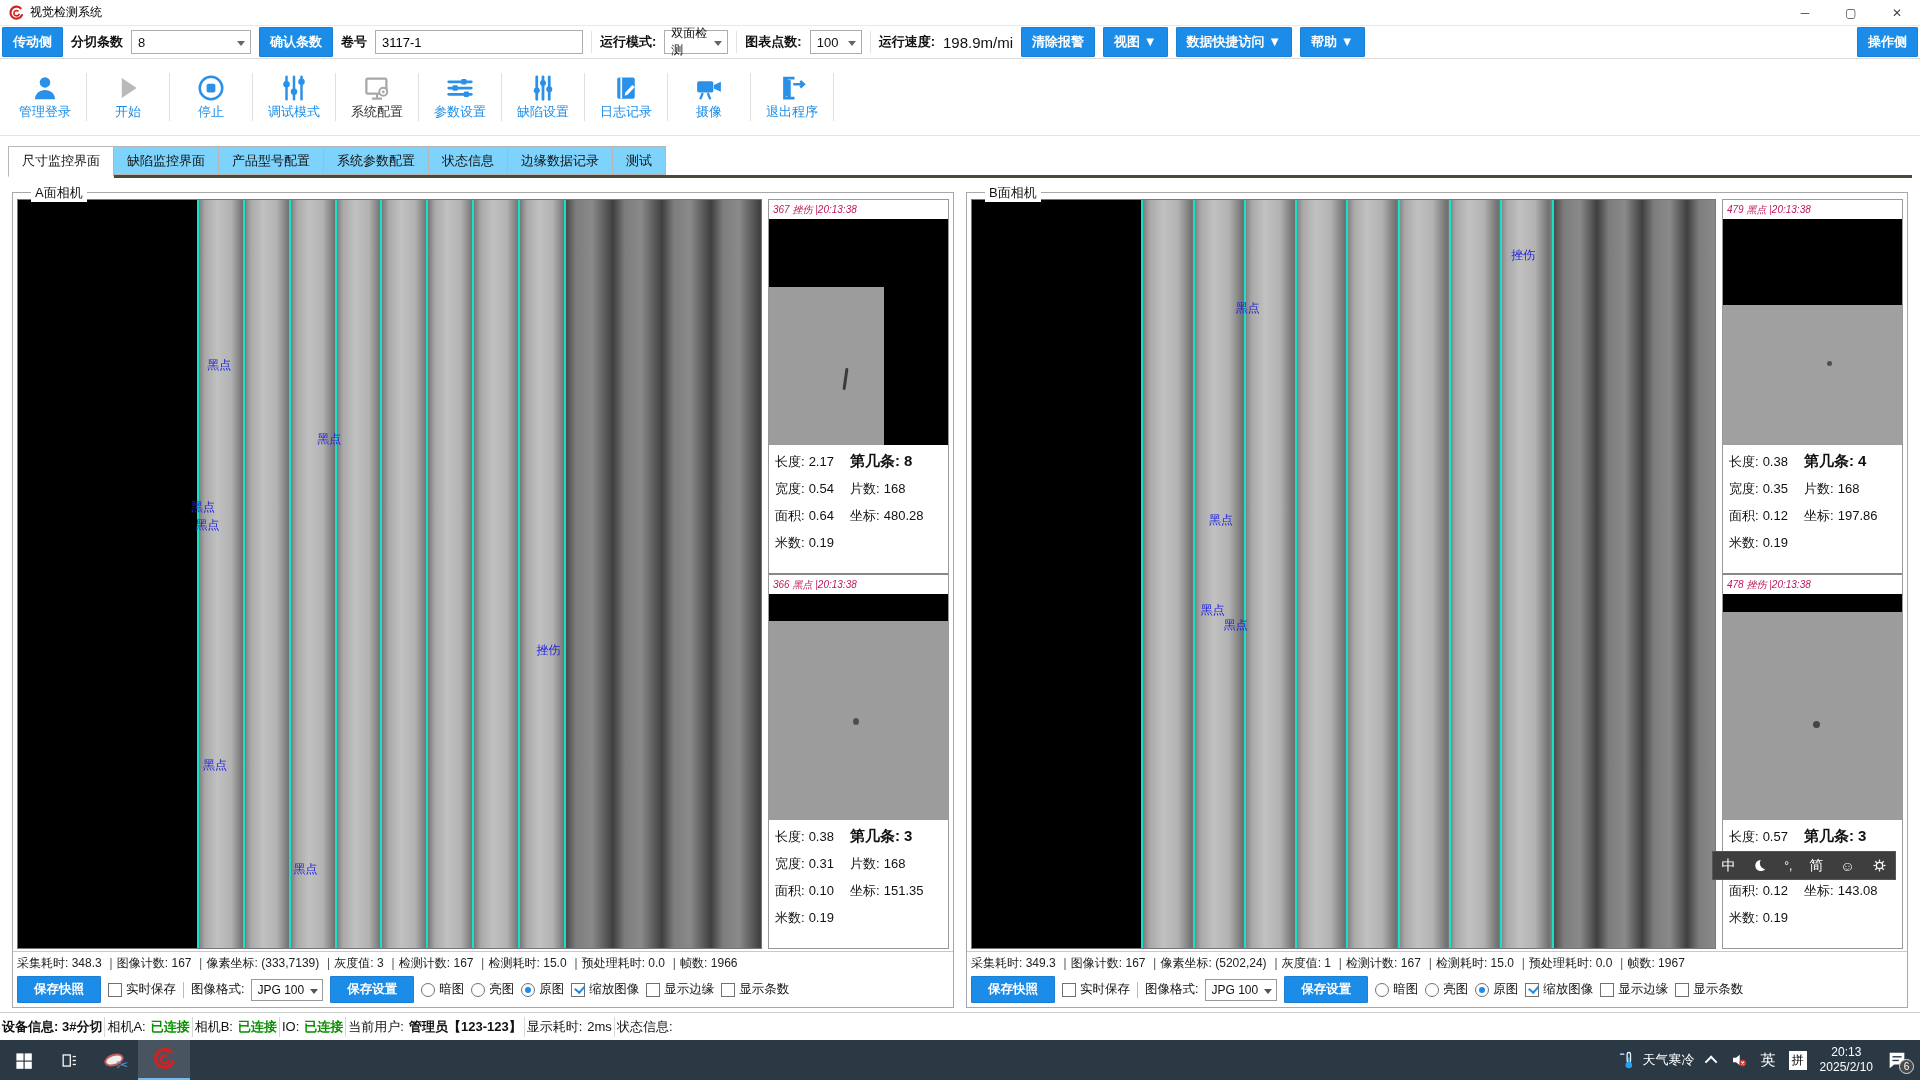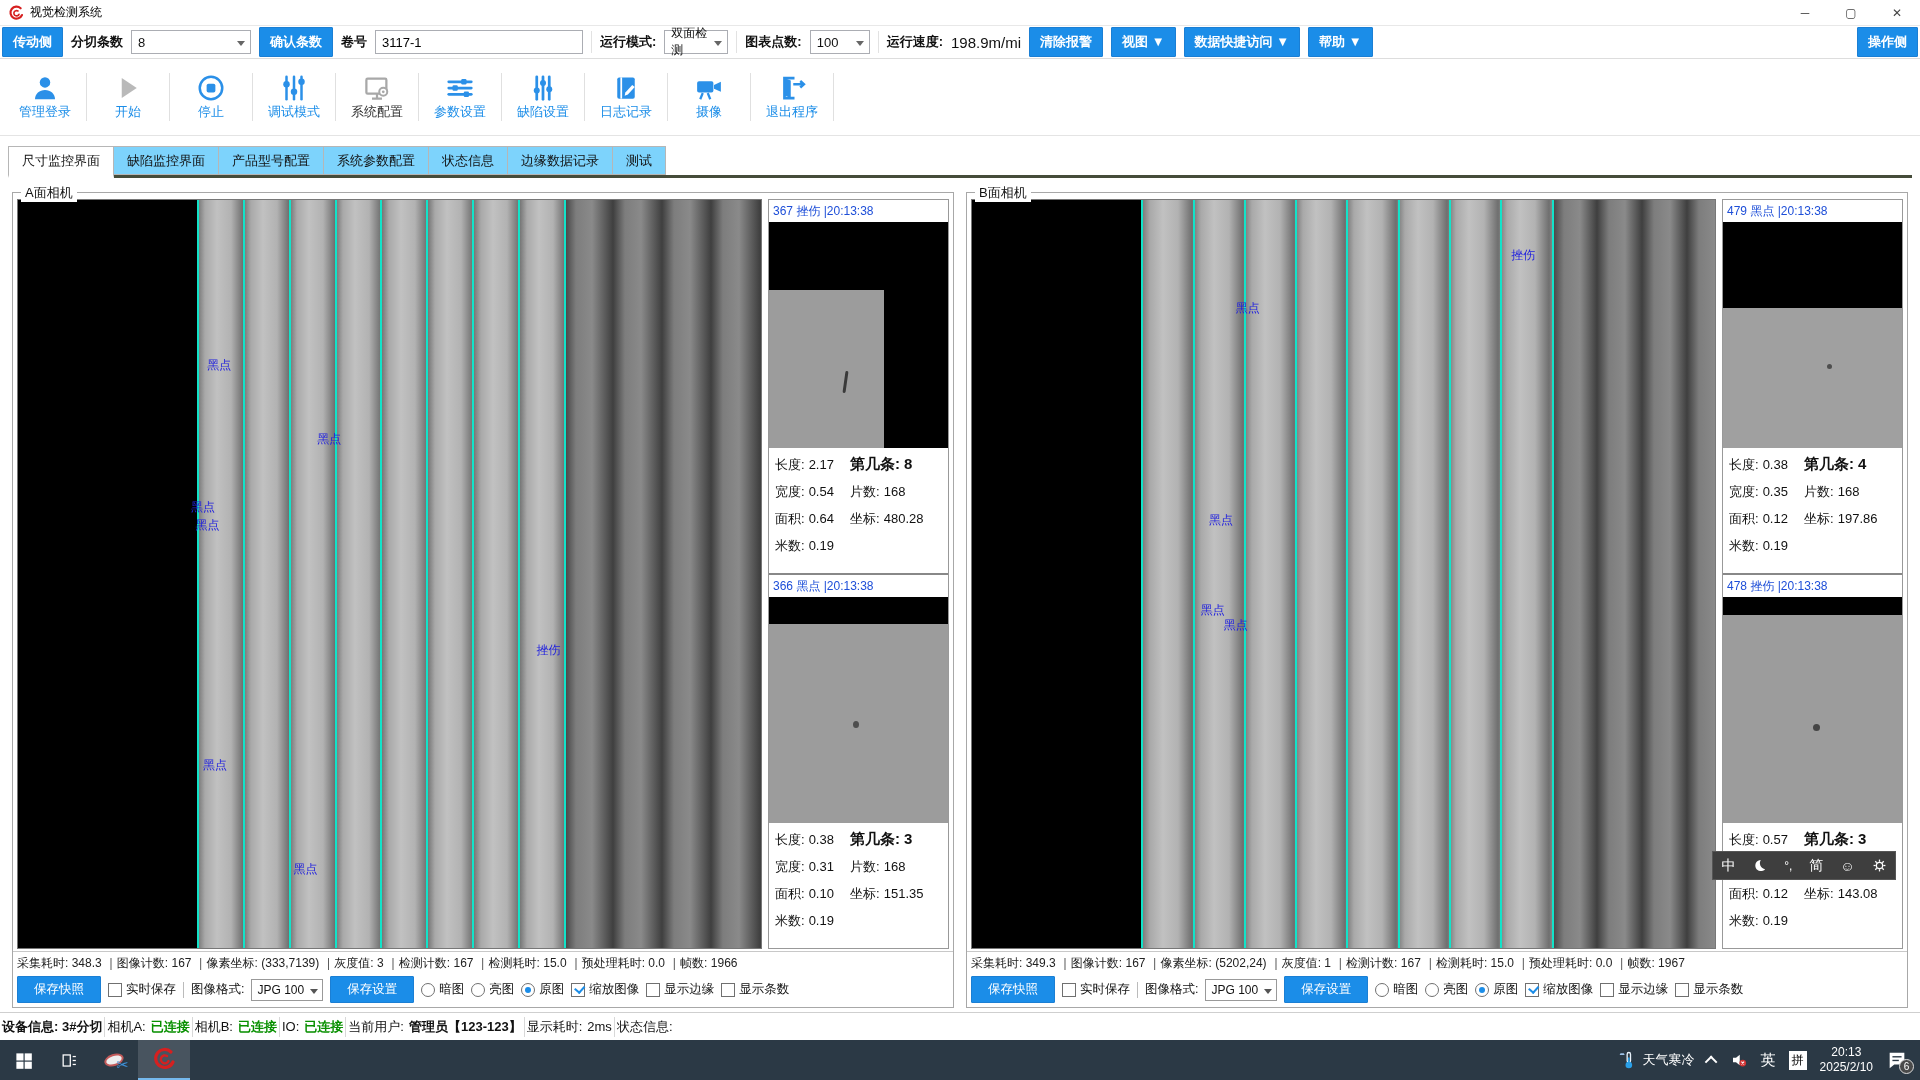--- a/index.html
+++ b/index.html
@@ -14,21 +14,21 @@
   .wctrls { margin-left:auto; display:flex; height:100%; }
   .wbtn { width:46px; display:flex; align-items:center; justify-content:center; font-size:12px; color:#444; cursor:default; }
 
   
   .cmdbar { height:33px; display:flex; align-items:center; gap:8px; padding:0 2px; background:#fff; border-bottom:1px solid #ddd; }
   .btn-blue { background:#1b8de8; color:#fff; border:1px solid #1b7fd4; padding:5px 10px; font-size:13px; font-weight:bold; border-radius:1px; cursor:pointer; white-space:nowrap; }
   .btn-blue.menu { font-weight:bold; }
   .cmdlabel { font-weight:bold; white-space:nowrap; }
   .cmd-select { position:relative; background:#fff; border:1px solid #abadb3; height:24px; display:flex; align-items:center; padding:0 20px 0 6px; }
   .cmd-select .arrow { position:absolute; right:5px; top:10px; width:0; height:0; border-left:4px solid transparent; border-right:4px solid transparent; border-top:5px solid #666; }
-  .cmd-select.w120 { width:120px; } .cmd-select.w64 { width:64px; font-size:12px;} .cmd-select.w52 { width:60px; }
+  .cmd-select.w120 { width:120px; } .cmd-select.w64 { width:64px; font-size:12px;} .cmd-select.w52 { width:52px; }
   .cmd-input { width:208px; height:24px; border:1px solid #abadb3; padding:0 6px; font-size:13px; font-family:inherit; }
   .speedval { font-size:15px; white-space:nowrap; }
   .vsep { width:1px; height:22px; background:#e2e2e2; }
   .spacer { flex:1; }
 
   
   .iconbar { height:77px; display:flex; align-items:center; background:#fff; border-bottom:1px solid #e4e4e4; padding:0 4px; }
   .ibtn { width:82px; height:64px; display:flex; flex-direction:column; align-items:center; justify-content:center; cursor:pointer; }
   .ibtn svg { width:30px; height:30px; }
   .ilabel { color:#1b8de8; font-size:13px; white-space:nowrap; }
@@ -40,51 +40,51 @@
   .tab:first-child { border-left:1px solid #b6b6b6; }
   .tab.active { background:#fff; border-bottom:3px solid #fff; margin-bottom:-3px; }
   .subtabstrip { display:flex; margin:7px 8px 0 8px; border-bottom:1px solid #c6c6c6; }
   .subtab { padding:4px 10px; background:#f3f3f3; border:1px solid #bcbcbc; border-left:none; font-size:12.5px; cursor:pointer; white-space:nowrap; }
   .subtab:first-child { border-left:1px solid #bcbcbc; }
   .subtab.active { background:#fff; border-bottom:1px solid #fff; margin-bottom:-1px; }
 
   
   .main { flex:1; display:flex; gap:12px; padding:14px 12px 4px 12px; min-height:0; }
   .panel { flex:1; border:1px solid #a8a8a8; position:relative; display:flex; flex-direction:column; min-width:0; }
-  .panel-title { position:absolute; top:-9px; left:8px; background:#fff; padding:0 4px; font-size:13px; z-index:2; }
+  .panel-title { position:absolute; top:-9px; left:18px; background:#fff; padding:0 4px; font-size:13px; z-index:2; }
   .panel-body { flex:1; display:flex; padding:6px 4px 2px 4px; min-height:0; }
   .strip-image { flex:1; position:relative; background:#000; border:1px solid #777; overflow:hidden; }
   .web { position:absolute; top:0; bottom:0; }
   .web.a-bright { left:24.1%; width:49.4%; background:repeating-linear-gradient(90deg,#6f6f6f 0px,#a9a9a9 8px,#c1c1c1 20px,#b2b2b2 34px,#6f6f6f 46px); }
   .web.a-dim   { left:73.5%; width:26.5%; background:repeating-linear-gradient(90deg,#3f3f3f 0px,#7d7d7d 12px,#8a8a8a 28px,#3f3f3f 49px); }
   .web.b-bright{ left:22.8%; width:55.2%; background:repeating-linear-gradient(90deg,#6f6f6f 0px,#a9a9a9 9px,#c1c1c1 22px,#b2b2b2 37px,#6f6f6f 51px); }
   .web.b-dim   { left:78%;   width:22%;   background:repeating-linear-gradient(90deg,#3f3f3f 0px,#7d7d7d 12px,#8a8a8a 28px,#3f3f3f 45px); }
   .sline { position:absolute; top:0; bottom:0; width:2px; background:#12e3c9; }
   .defect-label { position:absolute; transform:translate(-50%,-50%); color:#2222dd; font-size:12px; white-space:nowrap; }
 
   .detail-col { width:181px; margin-left:6px; display:flex; flex-direction:column; border:1px solid #999; background:#fff; min-height:0; }
   .defect-card { flex:1; display:flex; flex-direction:column; min-height:0; }
   .defect-card + .defect-card { border-top:2px solid #888; }
-  .card-head { color:#1d4ed8; font-size:12px; padding:3px 4px 2px 4px; white-space:nowrap; }
+  .card-head { color:#be185d; font-size:10px; padding:3px 4px 2px 4px; white-space:nowrap;font-style:italic; }
   .snapshot { height:226px; background:#000; position:relative; overflow:hidden; }
   .snap-gray { position:absolute; background:#9c9c9c; }
   .snap-a1-gray { left:0; right:36%; top:30%; bottom:0; }
   .snap-a1-defect { position:absolute; left:42%; top:66%; width:3px; height:22px; background:#3a3a3a; transform:rotate(8deg); border-radius:2px; }
   .snap-a2 { background:linear-gradient(180deg,#000 0 12%,#9c9c9c 12%); }
   .snap-b1 { background:linear-gradient(180deg,#000 0 38%,#a0a0a0 38%); }
   .snap-b2 { background:linear-gradient(180deg,#000 0 8%,#9c9c9c 8%); }
   .snap-dot { position:absolute; border-radius:50%; background:#4e4e4e; }
   .card-stats { flex:1; display:grid; grid-template-columns:1fr 1.25fr; grid-auto-rows:27px; align-items:center; padding:3px 4px 2px 6px; background:#fff; }
   .st { font-size:13px; white-space:nowrap; }
   .st .lab { margin-right:4px; }
   .st.big { font-size:15px; font-weight:bold; }
 
   .panel-status { font-size:12px; padding:3px 4px 1px 4px; border-top:1px solid #c8c8c8; white-space:nowrap; overflow:hidden; color:#222; }
   .panel-controls { display:flex; align-items:center; gap:7px; padding:3px 4px 4px 4px; font-size:12.5px; white-space:nowrap; }
-  .btn-blue.small { font-weight:normal; padding:4px 16px; font-size:12.5px; }
+  .btn-blue.small { font-weight:bold; padding:4px 16px; font-size:12.5px; }
   .chk, .radio { display:flex; align-items:center; gap:4px; cursor:pointer; }
   .box { width:14px; height:14px; border:1px solid #707070; background:#fff; position:relative; }
   .box.checked::after { content:""; position:absolute; left:2.5px; top:1px; width:7px; height:4.5px; border-left:2px solid #1b8de8; border-bottom:2px solid #1b8de8; transform:rotate(-48deg); }
   .circ { width:14px; height:14px; border:1px solid #707070; border-radius:50%; background:#fff; position:relative; }
   .circ.checked::after { content:""; position:absolute; left:3px; top:3px; width:6px; height:6px; border-radius:50%; background:#1b8de8; }
   .fmt-select { position:relative; background:#fff; border:1px solid #999; height:22px; display:flex; align-items:center; padding:0 18px 0 5px; font-size:12px; }
   .fmt-select .arrow { position:absolute; right:4px; top:9px; width:0; height:0; border-left:4px solid transparent; border-right:4px solid transparent; border-top:5px solid #555; }
   .csep { width:1px; height:16px; background:#bbb; }
 
   

